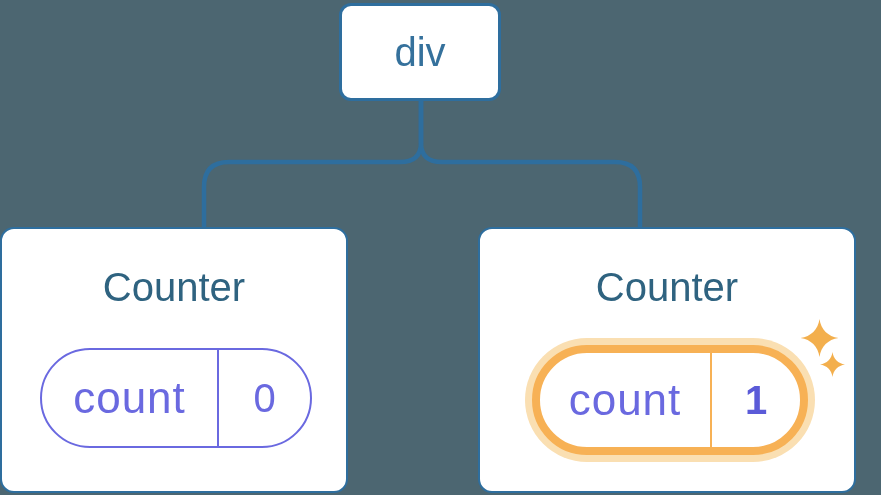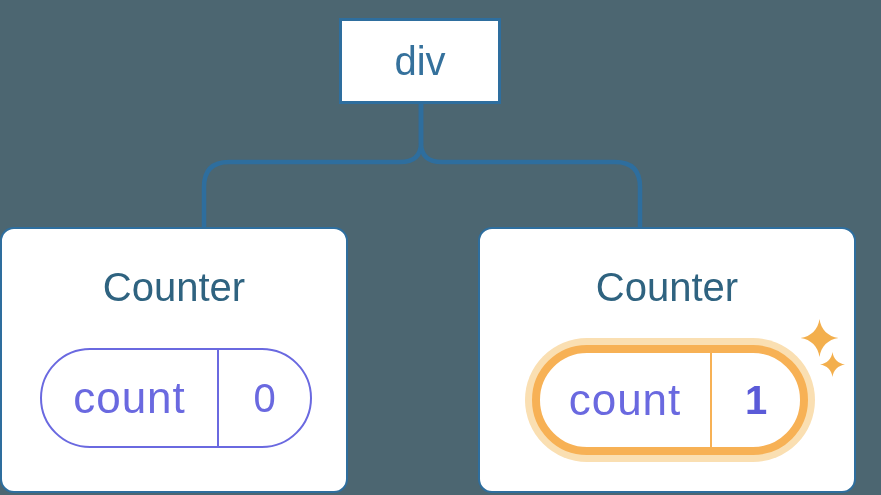--- a/index.html
+++ b/index.html
@@ -22,27 +22,27 @@
     position: absolute;
     left: 0;
     top: 0;
     width: 881px;
     height: 495px;
     pointer-events: none;
   }
   .root-node {
     position: absolute;
     left: 339px;
-    top: 18px;
+    top: 3px;
     width: 162px;
-    height: 86px;
+    height: 98px;
     box-sizing: border-box;
     background: #FFFFFF;
     border: 3px solid #2E6E9E;
-    border-radius: 0;
+    border-radius: 12px;
     display: flex;
     align-items: center;
     justify-content: center;
     font-size: 40px;
     color: #35719C;
   }
   .card {
     position: absolute;
     top: 227px;
     height: 266px;

